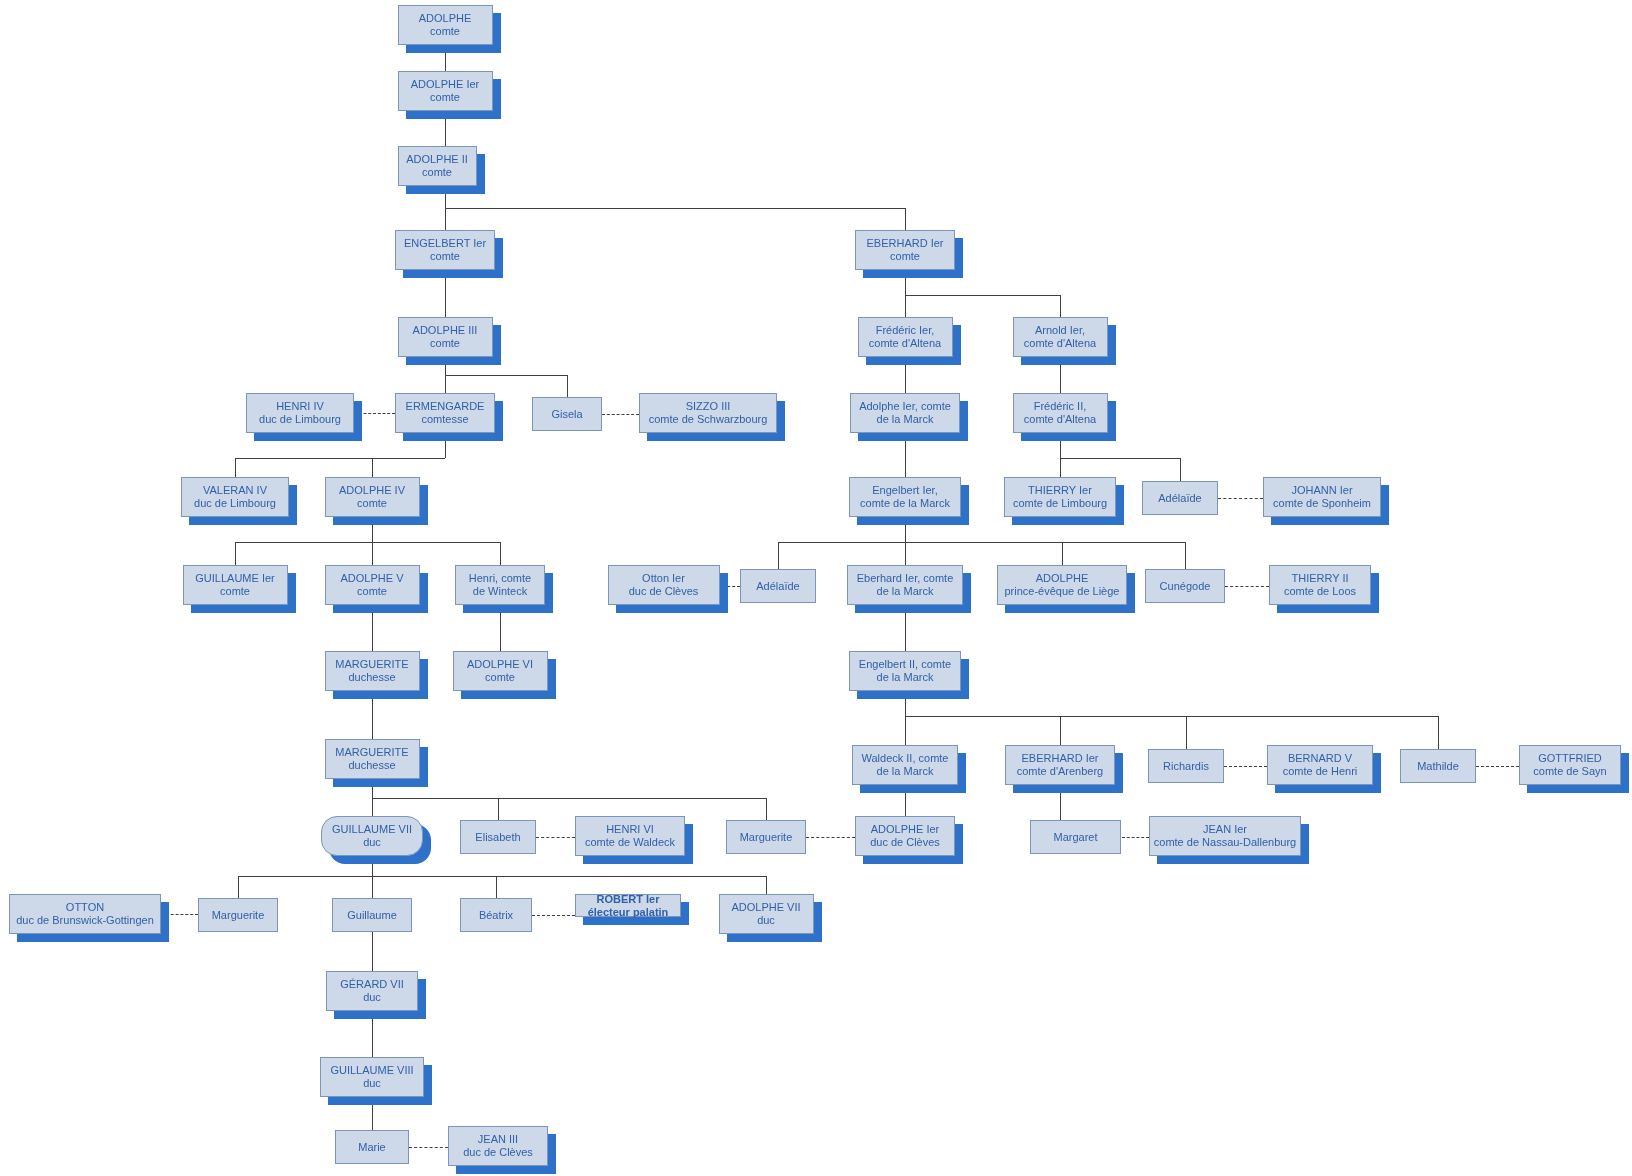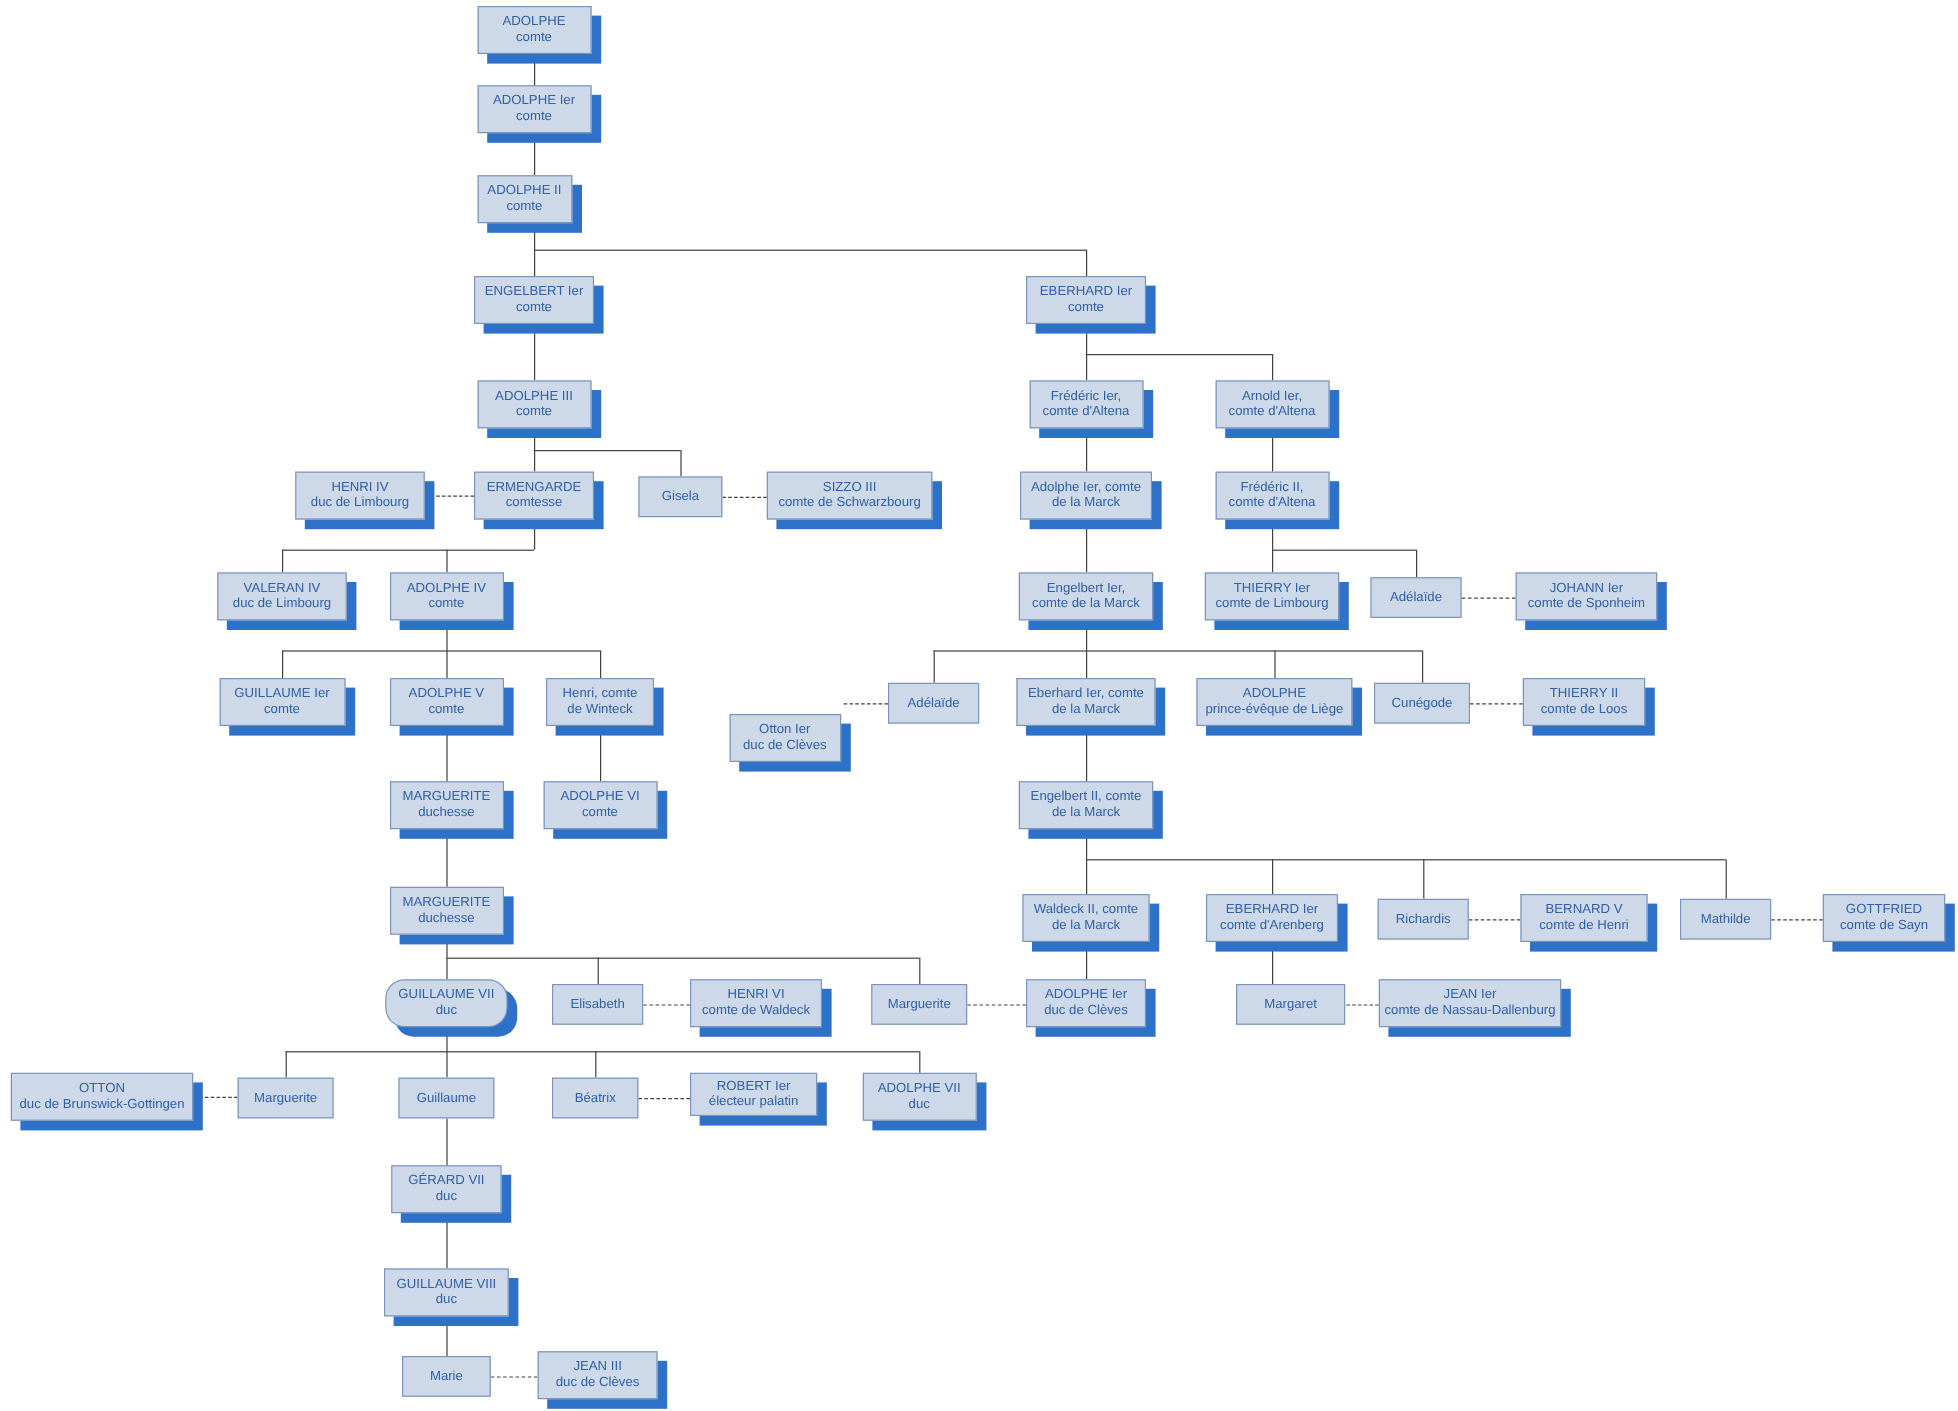--- a/index.html
+++ b/index.html
@@ -190,21 +190,21 @@
       <div>comte</div>
     </div>
     <div class="node sh" style="left: 324.5px; top: 565px; width: 95px; height: 40px;">
       <div>ADOLPHE V</div>
       <div>comte</div>
     </div>
     <div class="node sh" style="left: 455px; top: 565px; width: 90px; height: 40px;">
       <div>Henri, comte</div>
       <div>de Winteck</div>
     </div>
-    <div class="node sh" style="left: 607.5px; top: 565px; width: 93px; height: 40px; margin-top: 30px;">
+    <div class="node sh" style="left: 607.5px; top: 565px; width: 112px; height: 40px;">
       <div>Otton Ier</div>
       <div>duc de Clèves</div>
     </div>
     <div class="node" style="left: 740px; top: 569px; width: 76px; height: 34px;">
       <div>Adélaïde</div>
     </div>
     <div class="node sh" style="left: 847px; top: 565px; width: 116px; height: 40px;">
       <div>Eberhard Ier, comte</div>
       <div>de la Marck</div>
     </div>
@@ -288,21 +288,21 @@
     </div>
     <div class="node" style="left: 198px; top: 898px; width: 80px; height: 34px;">
       <div>Marguerite</div>
     </div>
     <div class="node" style="left: 332px; top: 898px; width: 80px; height: 34px;">
       <div>Guillaume</div>
     </div>
     <div class="node" style="left: 460px; top: 898px; width: 72px; height: 34px;">
       <div>Béatrix</div>
     </div>
-    <div class="node sh" style="left: 575px; top: 894px; width: 106px; height: 36px;">
+    <div class="node sh" style="left: 575px; top: 894px; width: 106px; height: 23px; font-weight: bold;">
       <div>ROBERT Ier</div>
       <div>électeur palatin</div>
     </div>
     <div class="node sh" style="left: 718.5px; top: 894px; width: 95px; height: 40px;">
       <div>ADOLPHE VII</div>
       <div>duc</div>
     </div>
     <div class="node sh" style="left: 326px; top: 971px; width: 92px; height: 40px;">
       <div>GÉRARD VII</div>
       <div>duc</div>

